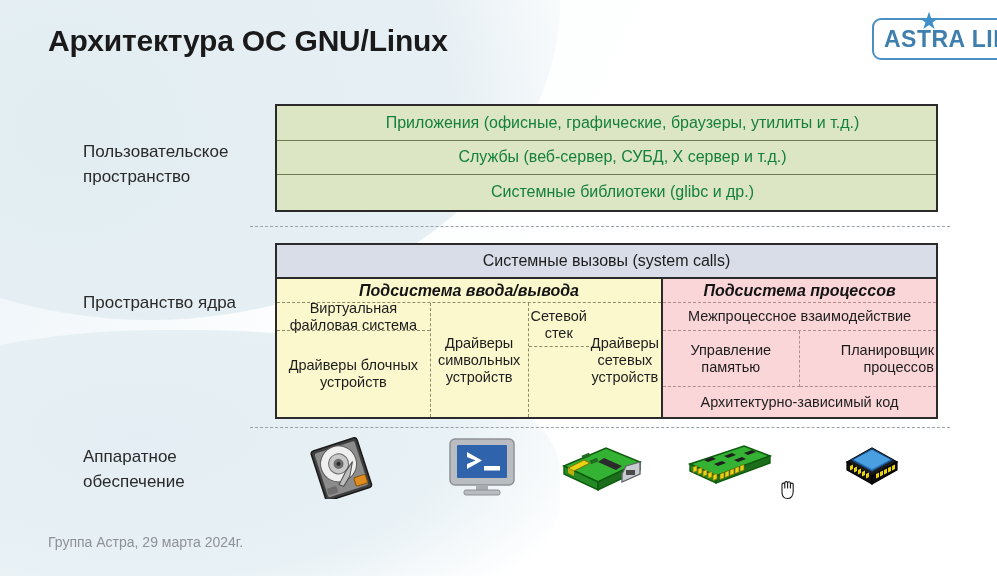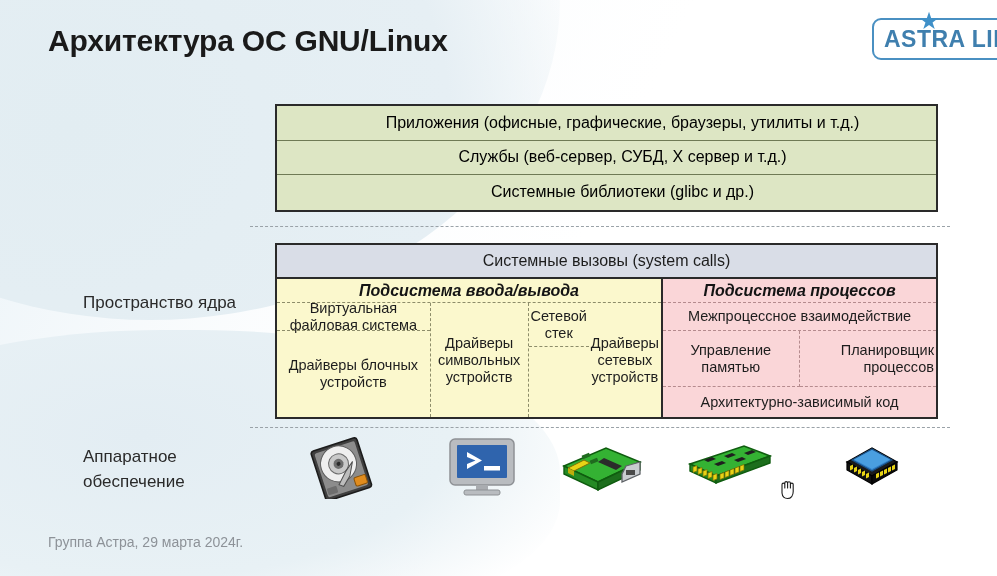--- a/index.html
+++ b/index.html
@@ -109,21 +109,21 @@
   #user-stack {
     left: 275px; top: 104px;
     width: 663px; height: 108px;
     background: #dde6c4;
   }
   .user-row {
     box-sizing: border-box;
     height: 34.6px;
     display: flex; align-items: center; justify-content: center;
     font-size: 16px;
-    color: #000000;
+    color: #15803d;
     border-bottom: 1px solid #6f7a55;
     white-space: nowrap;
     padding-left: 32px;
   }
   .user-row:last-child { border-bottom: none; }
 
   
   #kernel-stack {
     left: 275px; top: 243px;
     width: 663px; height: 176px;
@@ -250,20 +250,21 @@
   <div class="bg-blob-top"></div>
   <div class="bg-blob-bottom"></div>
 
   <div class="title">Архитектура ОС GNU/Linux</div>
 
   <div class="logo">
     <div class="logo-star">★</div>
     <div class="logo-text">ASTRA LIN</div>
   </div>
 
+  <div class="row-label" id="label-user">Пользовательское пространство</div>
   <div class="row-label" id="label-kernel">Пространство ядра</div>
   <div class="row-label" id="label-hw">Аппаратное обеспечение</div>
 
   <div class="sep" id="sep-1"></div>
   <div class="sep" id="sep-2"></div>
 
   <div class="stack" id="user-stack">
     <div class="user-row">Приложения (офисные, графические, браузеры, утилиты и т.д.)</div>
     <div class="user-row">Службы (веб-сервер, СУБД, X сервер и т.д.)</div>
     <div class="user-row">Системные библиотеки (glibc и др.)</div>

